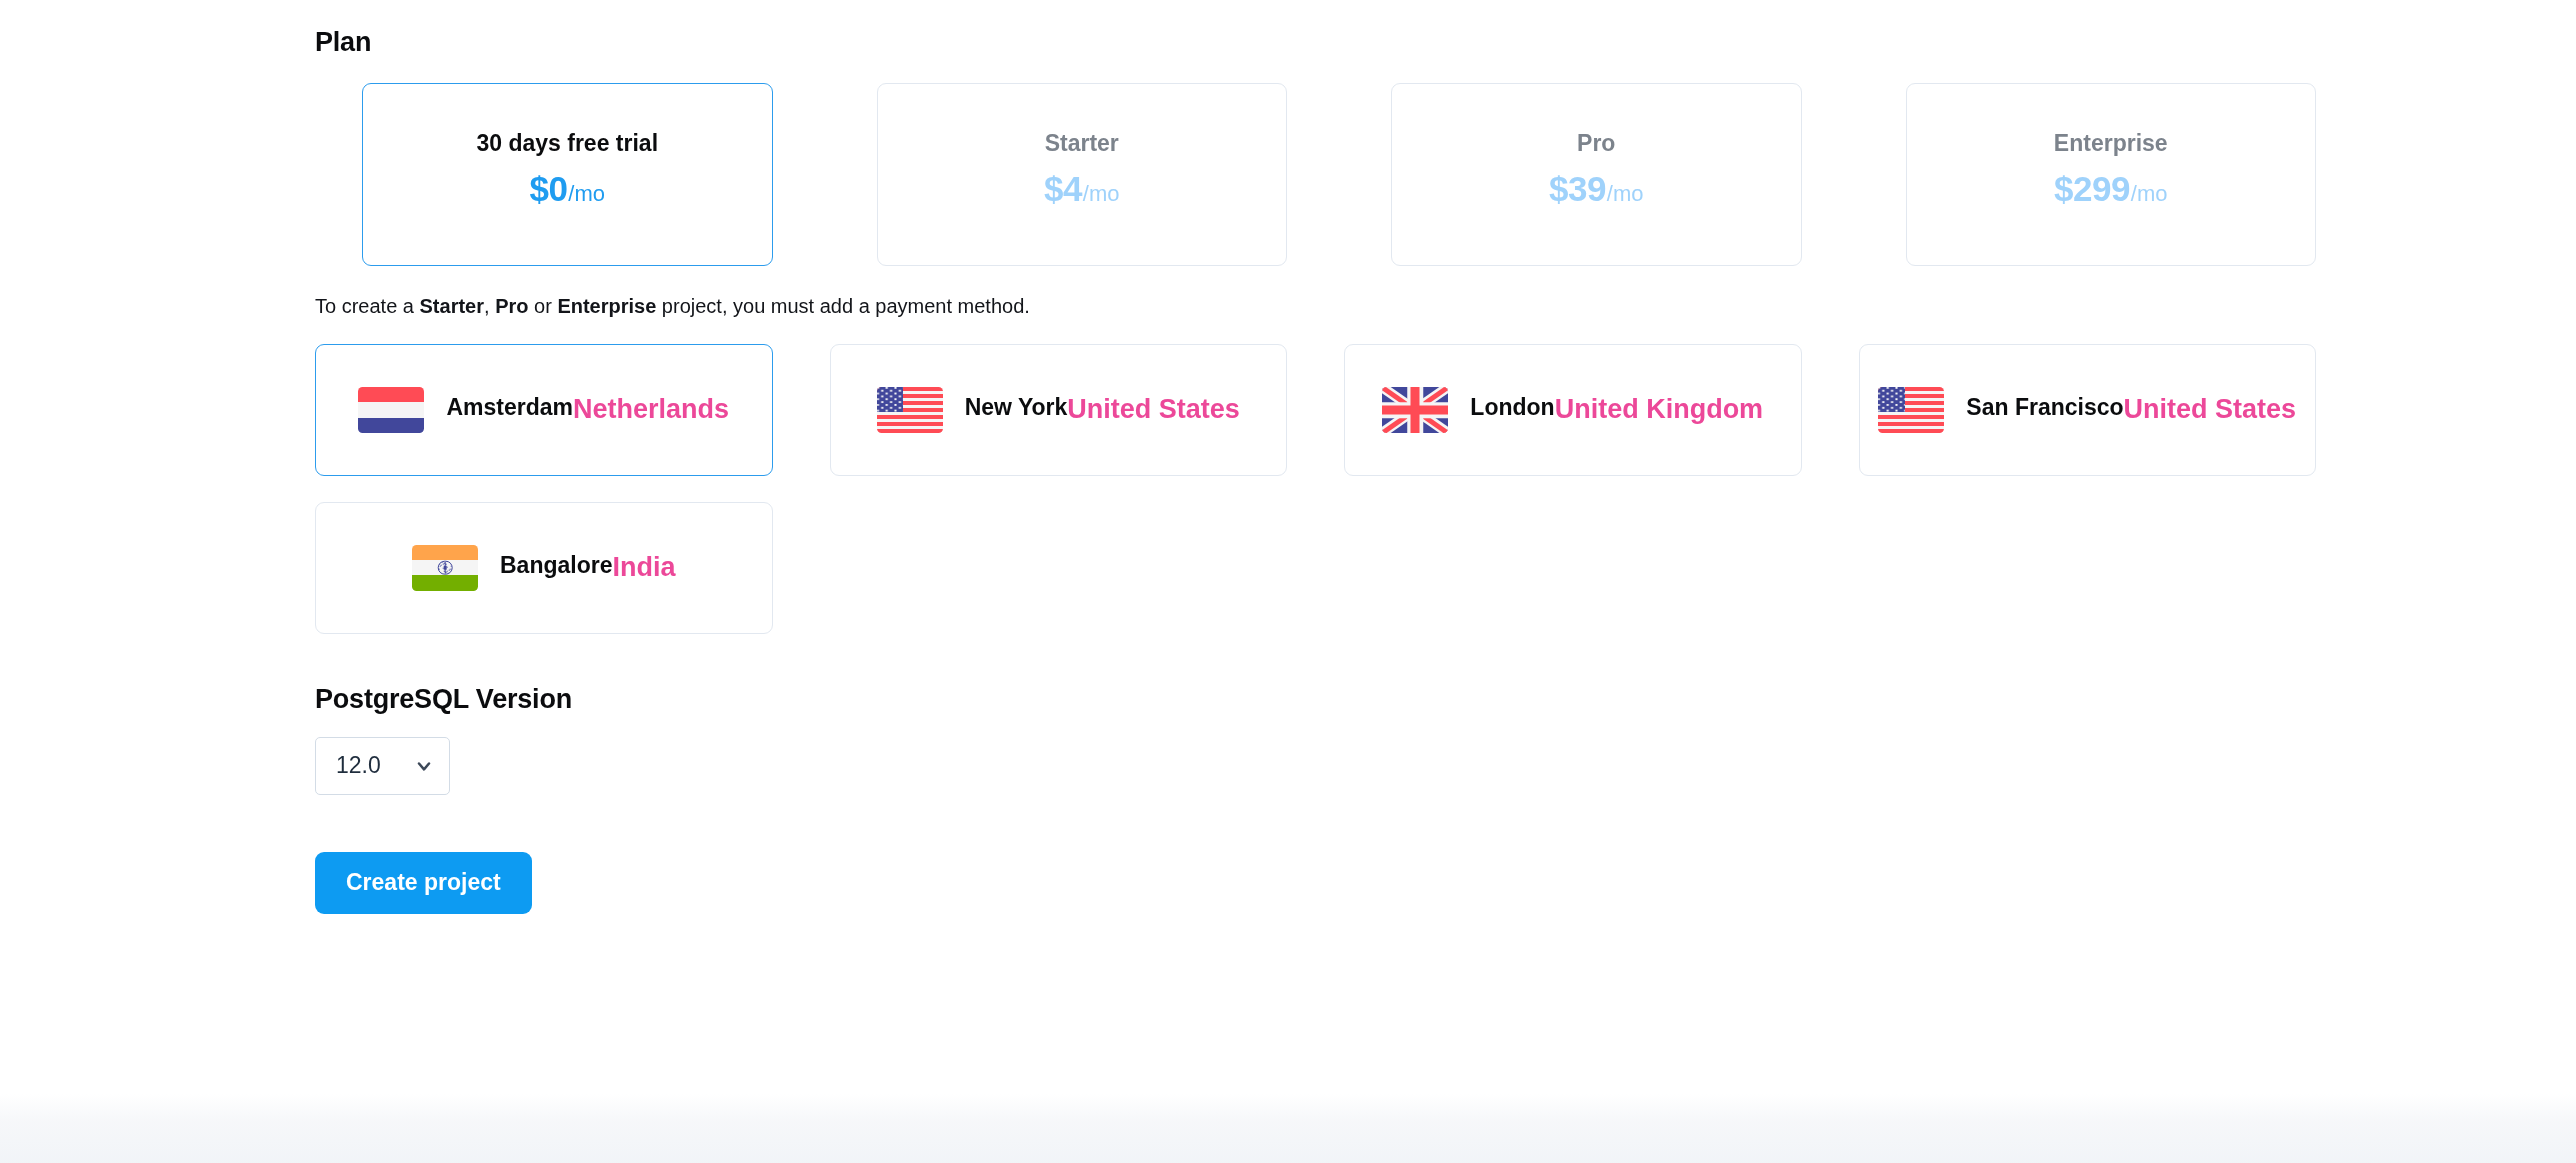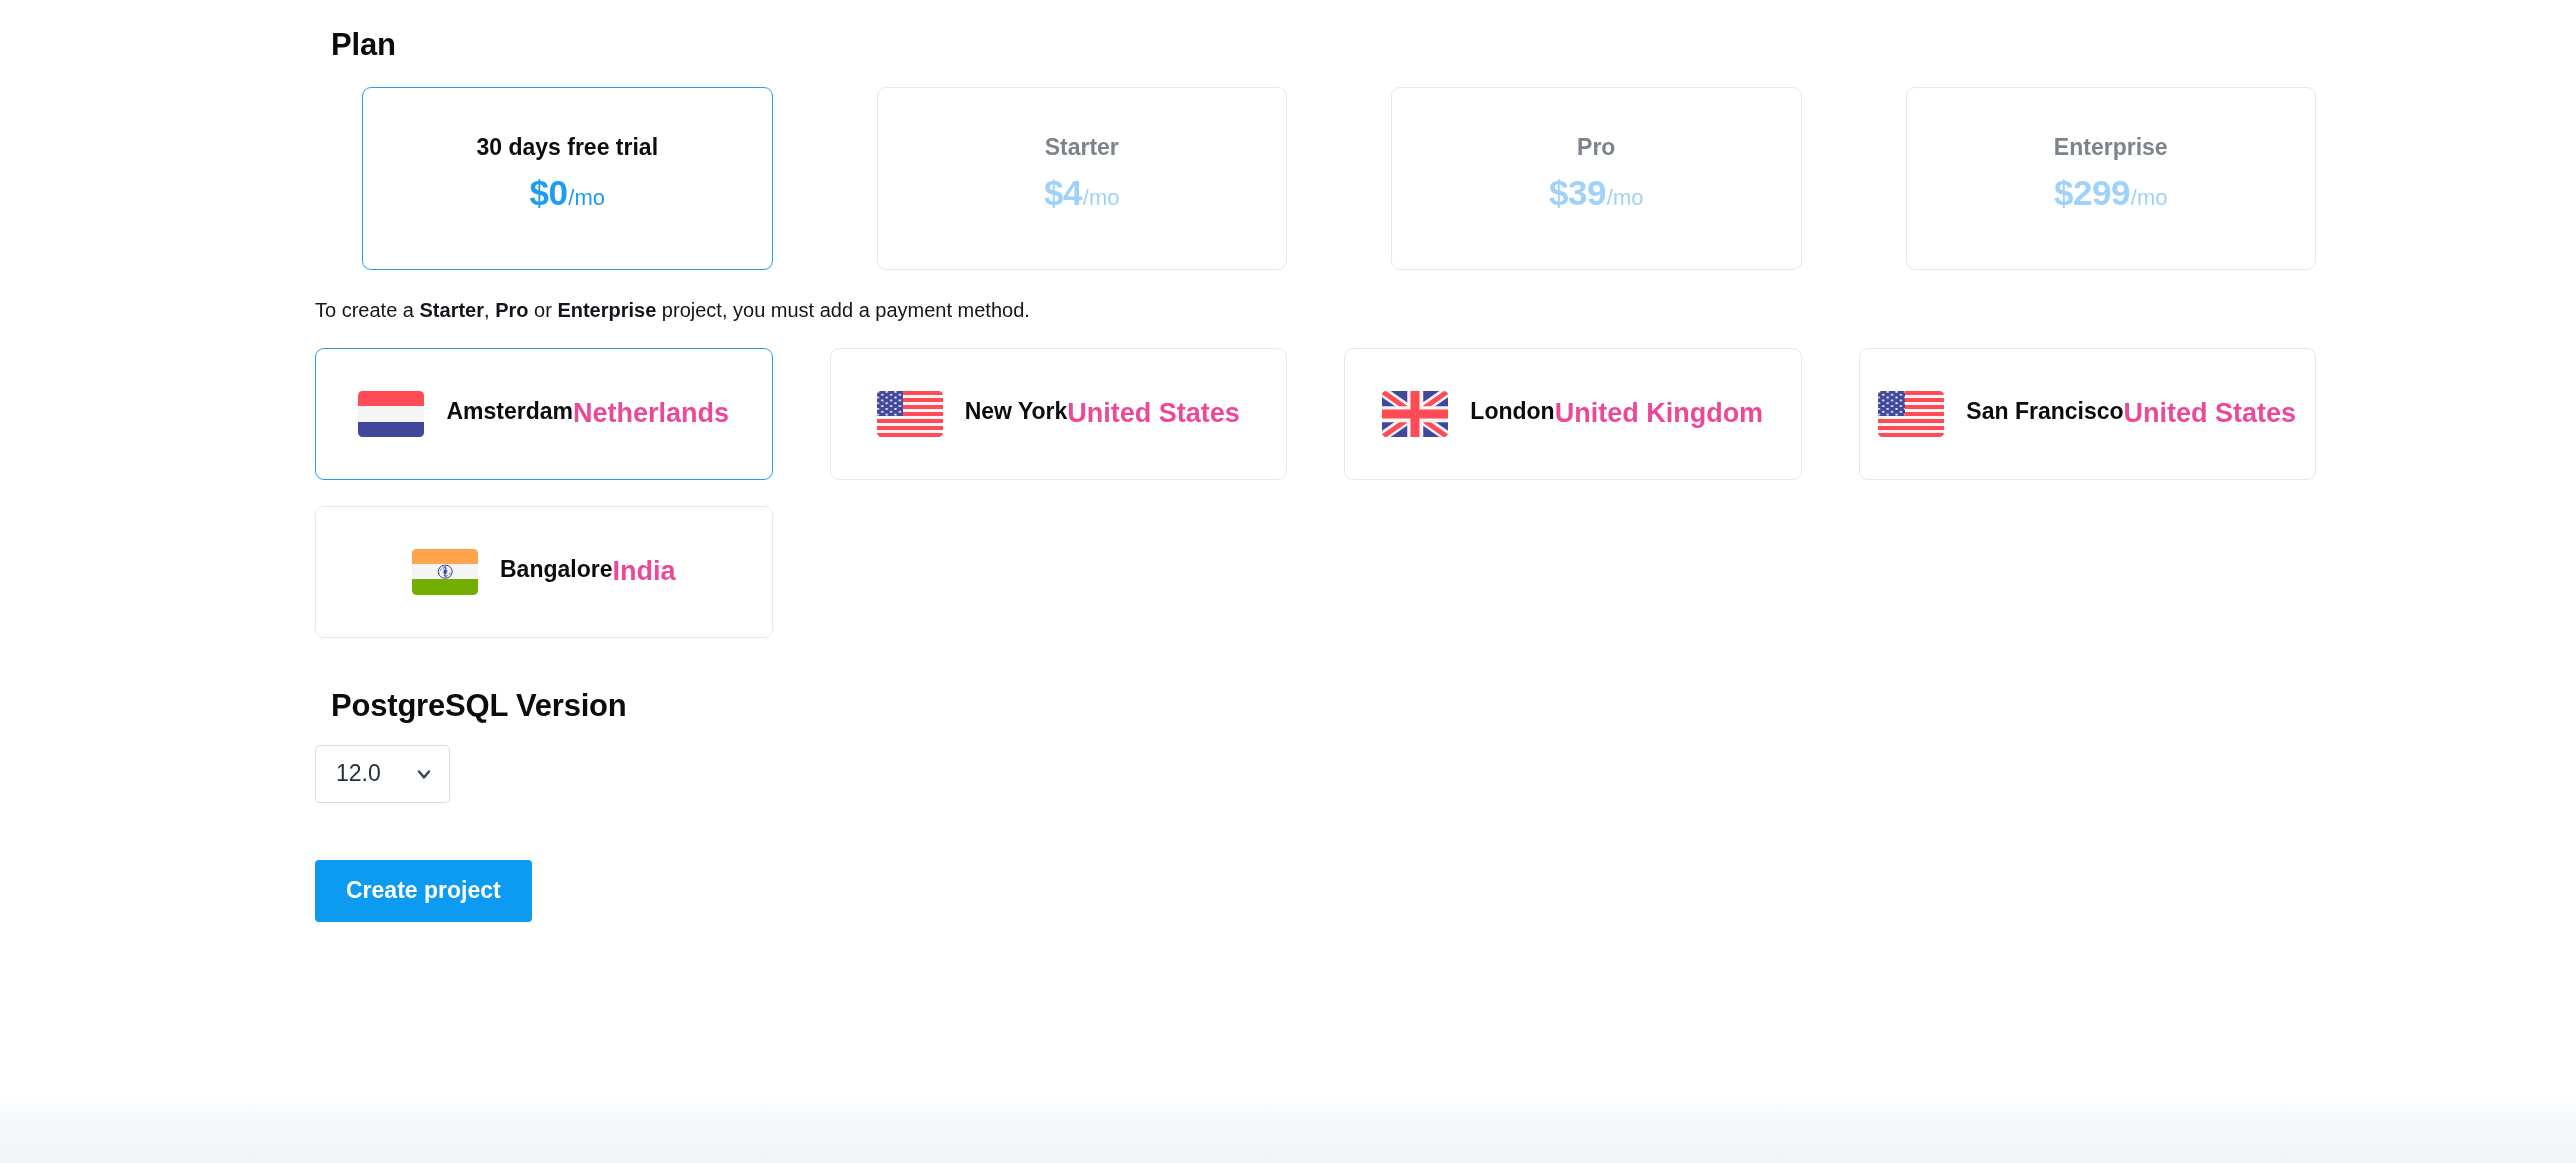--- a/index.html
+++ b/index.html
@@ -30,26 +30,25 @@
   }
 
   .content {
     position: absolute;
     left: 315px;
     top: 0;
     width: 2001px;
   }
 
   .section-title {
-    font-size: 31px;
+    font-size: 27px;
     font-weight: bold;
     color: #0b0c0e;
     letter-spacing: -0.2px;
     line-height: 1;
-    margin-left: 16px;
   }
 
   
   .plan-title { margin-top: 29px; }
 
   .plan-grid {
     display: grid;
     grid-template-columns: repeat(4, 1fr);
     column-gap: 57px;
     margin-top: 26.5px;
@@ -260,21 +259,21 @@
   
   .create-wrap { margin-top: 57px; }
   .create-btn {
     display: inline-flex;
     align-items: center;
     justify-content: center;
     height: 62px;
     padding: 0 31px;
     background: #0d9bf2;
     border: none;
-    border-radius: 4px;
+    border-radius: 9px;
     color: #ffffff;
     font-size: 23px;
     font-weight: bold;
     font-family: "Liberation Sans", sans-serif;
     cursor: pointer;
     line-height: 1;
   }
 </style>
 </head>
 <body>

